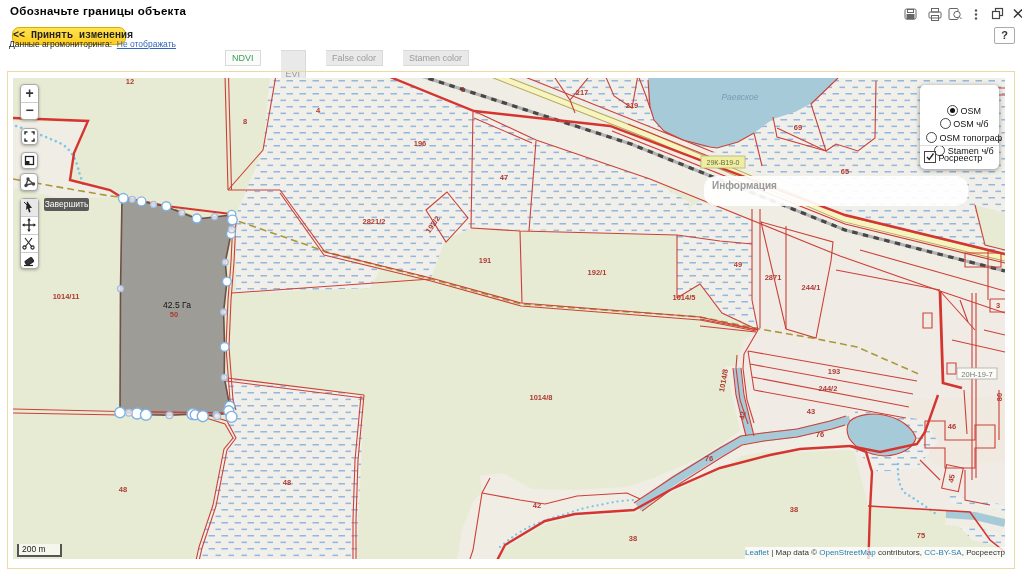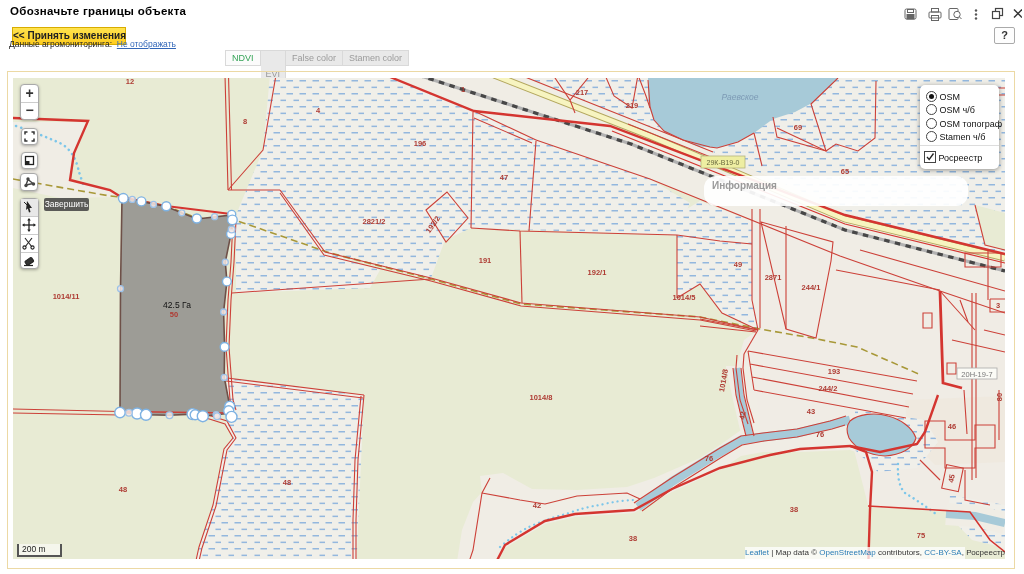--- a/index.html
+++ b/index.html
@@ -43,27 +43,27 @@
 <rect x="92.5" y="6.5" width="7" height="7" fill="#fff"></rect>
 </g>
 
 <g stroke="#333" stroke-width="1.4">
 <line x1="114" y1="4.5" x2="122" y2="12.5"></line>
         <line x1="122" y1="4.5" x2="114" y2="12.5"></line>
 </g>
 </svg>
 </div>
 
-<div class="abs" style="left:12px;top:27px;width:112px;height:16px;background:linear-gradient(#ffe34f,#ffcd1f);border:1px solid #d8ac00;border-radius:0;text-align:center;font-size:10px;font-weight:bold;color:#222;line-height:15px;white-space:nowrap;">&lt;&lt; Принять изменения</div>
+<div class="abs" style="left:12px;top:27px;width:112px;height:16px;background:linear-gradient(#ffe34f,#ffcd1f);border:1px solid #d8ac00;border-radius:7px;text-align:center;font-size:10px;font-weight:bold;color:#222;line-height:15px;white-space:nowrap;font-family:Liberation Mono, monospace;">&lt;&lt; Принять изменения</div>
 
 <div class="abs" style="left:994px;top:27px;width:19px;height:15px;background:#fdfdfd;border:1px solid #aaa;border-radius:2px;text-align:center;font-size:11px;font-weight:bold;color:#333;line-height:15px;">?</div>
 
 <div class="abs" style="left:9px;top:39px;font-size:8.5px;color:#222;">Данные агромониторинга:&nbsp; <a style="color:#3166b8;text-decoration:underline;">Не отображать</a></div>
 
-<div class="abs" style="left:225px;top:50px;height:16px;display:flex;font-size:9px;">
+<div class="abs" style="left:225px;top:50px;height:16px;display:flex;font-size:9px;gap:20px;">
 <div style="background:#fbfbfb;border:1px solid #d9d9d9;color:#35a457;padding:0 6px;line-height:15px;">NDVI</div>
 <div style="background:#e9e9e9;border:1px solid #d9d9d9;border-left:none;color:#9b9b9b;padding:16px 5px;line-height:15px;">EVI</div>
 <div style="background:#e9e9e9;border:1px solid #d9d9d9;border-left:none;color:#9b9b9b;padding:0 6px;line-height:15px;">False color</div>
 <div style="background:#e9e9e9;border:1px solid #d9d9d9;border-left:none;color:#9b9b9b;padding:0 6px;line-height:15px;">Stamen color</div>
 </div>
 
 <div class="abs" style="left:7px;top:71px;width:1006px;height:496px;border:1px solid #ecd9a4;"></div>
 
 <div class="abs" style="left:13px;top:78px;width:992px;height:481px;overflow:hidden;background:#e8ebd4;">
 <svg width="992" height="481" viewBox="13 78 992 481" xmlns="http://www.w3.org/2000/svg">
@@ -405,21 +405,21 @@
 
 <div style="height:17px;"><svg width="16" height="16" viewBox="0 0 16 16">
         <rect x="4" y="6" width="8" height="5" rx="1" transform="rotate(-35 8 8)" fill="#333" stroke="#222"></rect>
         <line x1="3" y1="12.5" x2="12" y2="12.5" stroke="#222" stroke-width="1.2"></line>
       </svg></div>
 </div>
 
 <div class="abs" style="left:44px;top:198px;width:45px;height:13px;background:rgba(70,70,70,0.88);border-radius:2px;color:#fff;font-size:8.5px;white-space:nowrap;text-align:center;line-height:13px;">Завершить</div>
 
 <div class="abs" style="left:920px;top:85px;width:79px;height:84px;background:#fff;border-radius:5px;box-shadow:0 1px 5px rgba(0,0,0,0.4);font-size:9px;color:#111;white-space:nowrap;">
-<div style="position:absolute;left:6px;top:6px;">
+<div style="position:absolute;left:6px;top:20px;text-align:center;">
 
 <div style="height:13.4px;"><span style="display:inline-block;width:9px;height:9px;border:1.2px solid #444;border-radius:50%;vertical-align:-2px;position:relative;"><span style="position:absolute;left:2px;top:2px;width:5px;height:5px;background:#111;border-radius:50%;"></span></span> OSM</div>
 
 <div style="height:13.4px;"><span style="display:inline-block;width:9px;height:9px;border:1.2px solid #444;border-radius:50%;vertical-align:-2px;"></span> OSM ч/б</div>
 
 <div style="height:13.4px;"><span style="display:inline-block;width:9px;height:9px;border:1.2px solid #444;border-radius:50%;vertical-align:-2px;"></span> OSM топограф</div>
 
 <div style="height:13.4px;"><span style="display:inline-block;width:9px;height:9px;border:1.2px solid #444;border-radius:50%;vertical-align:-2px;"></span> Stamen ч/б</div>
 </div>
 <div style="position:absolute;left:0;top:60px;width:79px;border-top:1px solid #ddd;"></div>
@@ -428,13 +428,13 @@
           <path d="M2 5 L4.2 7.5 L8.5 1.5" stroke="#222" stroke-width="1.3" fill="none"></path>
         </svg></span> Росреестр</div>
 </div>
 
 <div class="abs" style="left:704px;top:176px;width:264px;height:30px;background:rgba(255,255,255,0.92);border-radius:12px;">
 <div style="position:absolute;left:8px;top:4px;font-size:10px;font-weight:bold;color:#9a9a9a;white-space:nowrap;">Информация</div>
 </div>
 
 <div class="abs" style="left:17px;top:544px;width:38px;height:11px;background:rgba(255,255,255,0.55);border:2px solid #555;border-top:none;font-size:8.5px;color:#222;line-height:10px;padding-left:3px;">200 m</div>
 
-<div class="abs" style="left:745px;top:547px;width:220px;height:12px;background:rgba(255,255,255,0.75);font-size:8px;color:#333;text-align:right;line-height:12px;white-space:nowrap;"><span style="color:#2a7cb5;">Leaflet</span> | Map data © <span style="color:#2a7cb5;">OpenStreetMap</span> contributors, <span style="color:#2a7cb5;">CC-BY-SA</span>, Росреестр&nbsp;</div>
+<div class="abs" style="left:745px;top:547px;width:260px;height:12px;background:rgba(255,255,255,0.75);font-size:8px;color:#333;text-align:right;line-height:12px;white-space:nowrap;"><span style="color:#2a7cb5;">Leaflet</span> | Map data © <span style="color:#2a7cb5;">OpenStreetMap</span> contributors, <span style="color:#2a7cb5;">CC-BY-SA</span>, Росреестр&nbsp;</div>
 
 </body></html>

